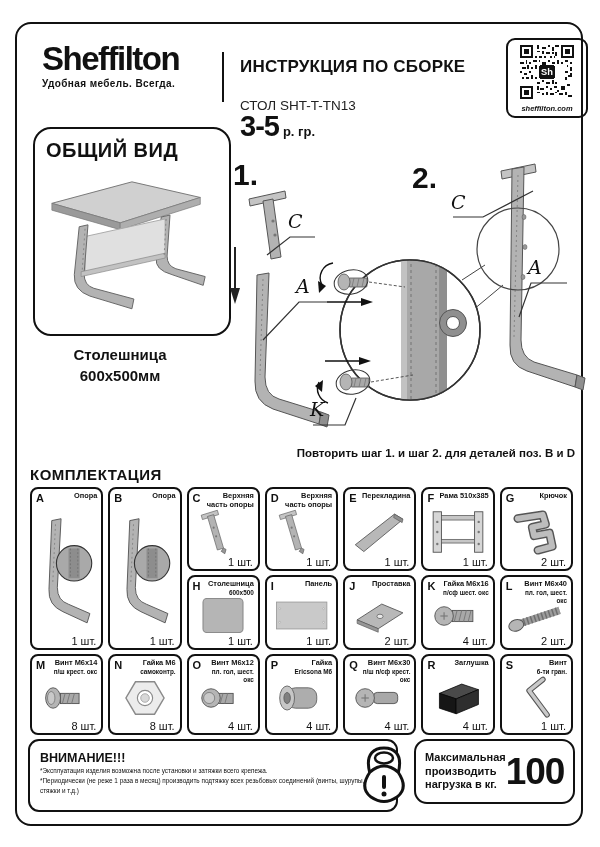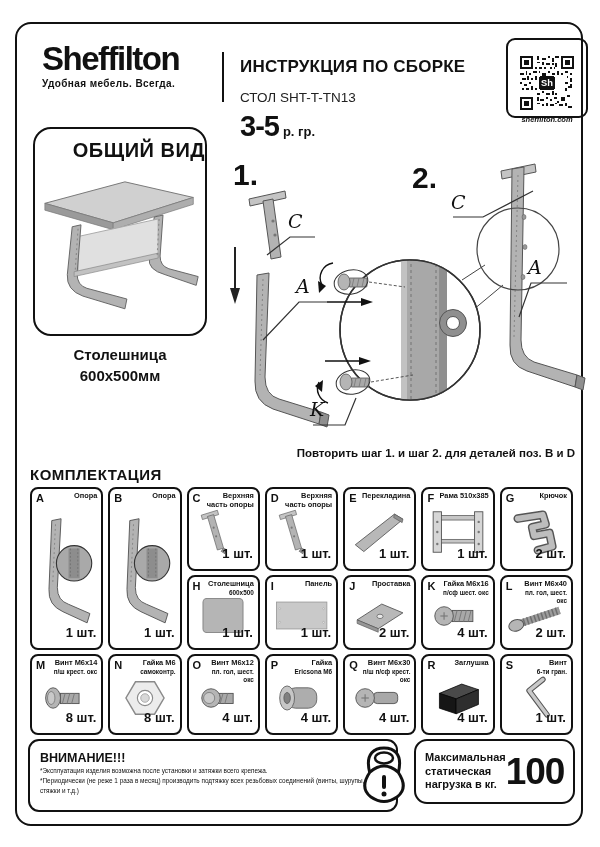--- a/index.html
+++ b/index.html
@@ -8,46 +8,46 @@
   .frame{position:absolute;left:15px;top:22px;width:564px;height:800px;
          border:2.5px solid #111;border-radius:16px;}
   .abs{position:absolute;}
   
   .brand{left:42px;top:42px;width:170px;}
   .brand-name{font-size:33px;font-weight:900;letter-spacing:-1.5px;line-height:1;}
   .brand-tag{font-size:10px;font-weight:700;letter-spacing:0.4px;margin-top:3px;}
   .hdr-divider{left:222px;top:52px;width:2px;height:50px;background:#111;}
   .hdr-titles{left:240px;top:57px;width:260px;}
   .hdr-title{font-size:17px;font-weight:900;letter-spacing:0.2px;}
-  .hdr-sub{font-size:13.5px;font-weight:400;margin-top:13px;color:#222;}
+  .hdr-sub{font-size:13.5px;font-weight:400;margin-top:21px;color:#222;}
   .qr-box{left:506px;top:38px;width:82px;height:80px;border:2px solid #111;border-radius:9px;
-          text-align:center;padding-top:16px;box-sizing:border-box;}
+          text-align:center;padding-top:5px;box-sizing:border-box;}
   .qr-caption{font-size:7.5px;font-weight:800;margin-top:1px;font-style:italic;}
   .age{left:240px;top:110px;}
   .age-big{font-size:29px;font-weight:900;letter-spacing:-1px;}
   .age-small{font-size:13px;font-weight:700;margin-left:4px;}
   
-  .gv-box{left:33px;top:127px;width:174px;height:209px;border:2.5px solid #111;border-radius:18px;
-          box-sizing:border-box;text-align:right;}
+  .gv-box{left:33px;top:127px;width:198px;height:209px;border:2.5px solid #111;border-radius:18px;
+          box-sizing:border-box;text-align:left;padding-left:11px;}
   .gv-title{font-size:20px;font-weight:900;letter-spacing:0.5px;margin-top:10px;}
   .gv-caption{left:33px;top:344px;width:174px;text-align:center;font-size:15px;font-weight:700;line-height:1.4;}
   
   .step-num{font-size:30px;font-weight:900;}
   .part-label{font-family:"DejaVu Serif",serif;font-style:italic;font-size:19px;}
   .repeat-note{left:225px;top:447px;width:350px;text-align:right;font-size:11.5px;font-weight:800;}
   
   .kit-title{left:30px;top:466px;font-size:15px;font-weight:900;letter-spacing:0.5px;}
   .kit-grid{left:30px;top:487px;width:543px;height:248px;display:grid;
             grid-template-columns:repeat(7,1fr);grid-template-rows:84px 75px 81px;gap:4px 5px;}
   .cell{border:2px solid #111;border-radius:8px;position:relative;padding:3px 4px;background:#fff;}
   .cell-head{display:flex;align-items:flex-start;}
   .cell-letter{font-size:11px;font-weight:800;}
   .cell-title{flex:1;text-align:right;font-size:7.4px;font-weight:700;line-height:1.2;margin-left:3px;}
   .cell-sub{display:block;font-size:6.4px;font-weight:700;}
-  .cell-qty{position:absolute;right:5px;bottom:8px;font-size:13px;font-weight:700;}
+  .cell-qty{position:absolute;right:5px;bottom:1px;font-size:11px;font-weight:400;}
   .cell-icon{position:absolute;left:3px;right:3px;top:20px;bottom:14px;
              display:flex;align-items:center;justify-content:center;}
   .cell-icon svg{max-width:100%;max-height:100%;}
   .tall .cell-icon{top:26px;}
   
   .warning-box{left:28px;top:739px;width:370px;height:73px;border:2px solid #111;border-radius:11px;
                box-sizing:border-box;padding:10px 10px;}
   .warning-title{font-size:12.5px;font-weight:900;}
   .warning-line{font-size:6.4px;line-height:1.45;margin-top:1px;}
   .load-box{left:414px;top:739px;width:161px;height:65px;border:2px solid #111;border-radius:13px;
@@ -525,16 +525,16 @@
 
   <svg class="abs" style="left:360px;top:744px" width="48" height="60" viewBox="0 0 46 60">
     <path d="M9,30 C3,8 15,4 23,4 C31,4 43,8 37,30" fill="#fff" stroke="#111" stroke-width="3"></path>
     <ellipse cx="23" cy="14" rx="9" ry="5.5" fill="#fff" stroke="#111" stroke-width="2.5"></ellipse>
     <path d="M9,28 Q-2,44 10,53 Q23,62 36,53 Q48,44 37,28 Q30,22 23,22 Q16,22 9,28 Z" fill="#fff" stroke="#111" stroke-width="3"></path>
     <rect x="21" y="31" width="4" height="14" rx="2" fill="#111"></rect>
     <circle cx="23" cy="50" r="2.5" fill="#111"></circle>
   </svg>
 
   <div class="load-box abs">
-    <div class="load-label">Максимальная статическая нагрузка в кг.</div>
+    <div class="load-label">Максимальная производить нагрузка в кг.</div>
     <div class="load-value">100</div>
   </div>
 </div>
 
 </body></html>

